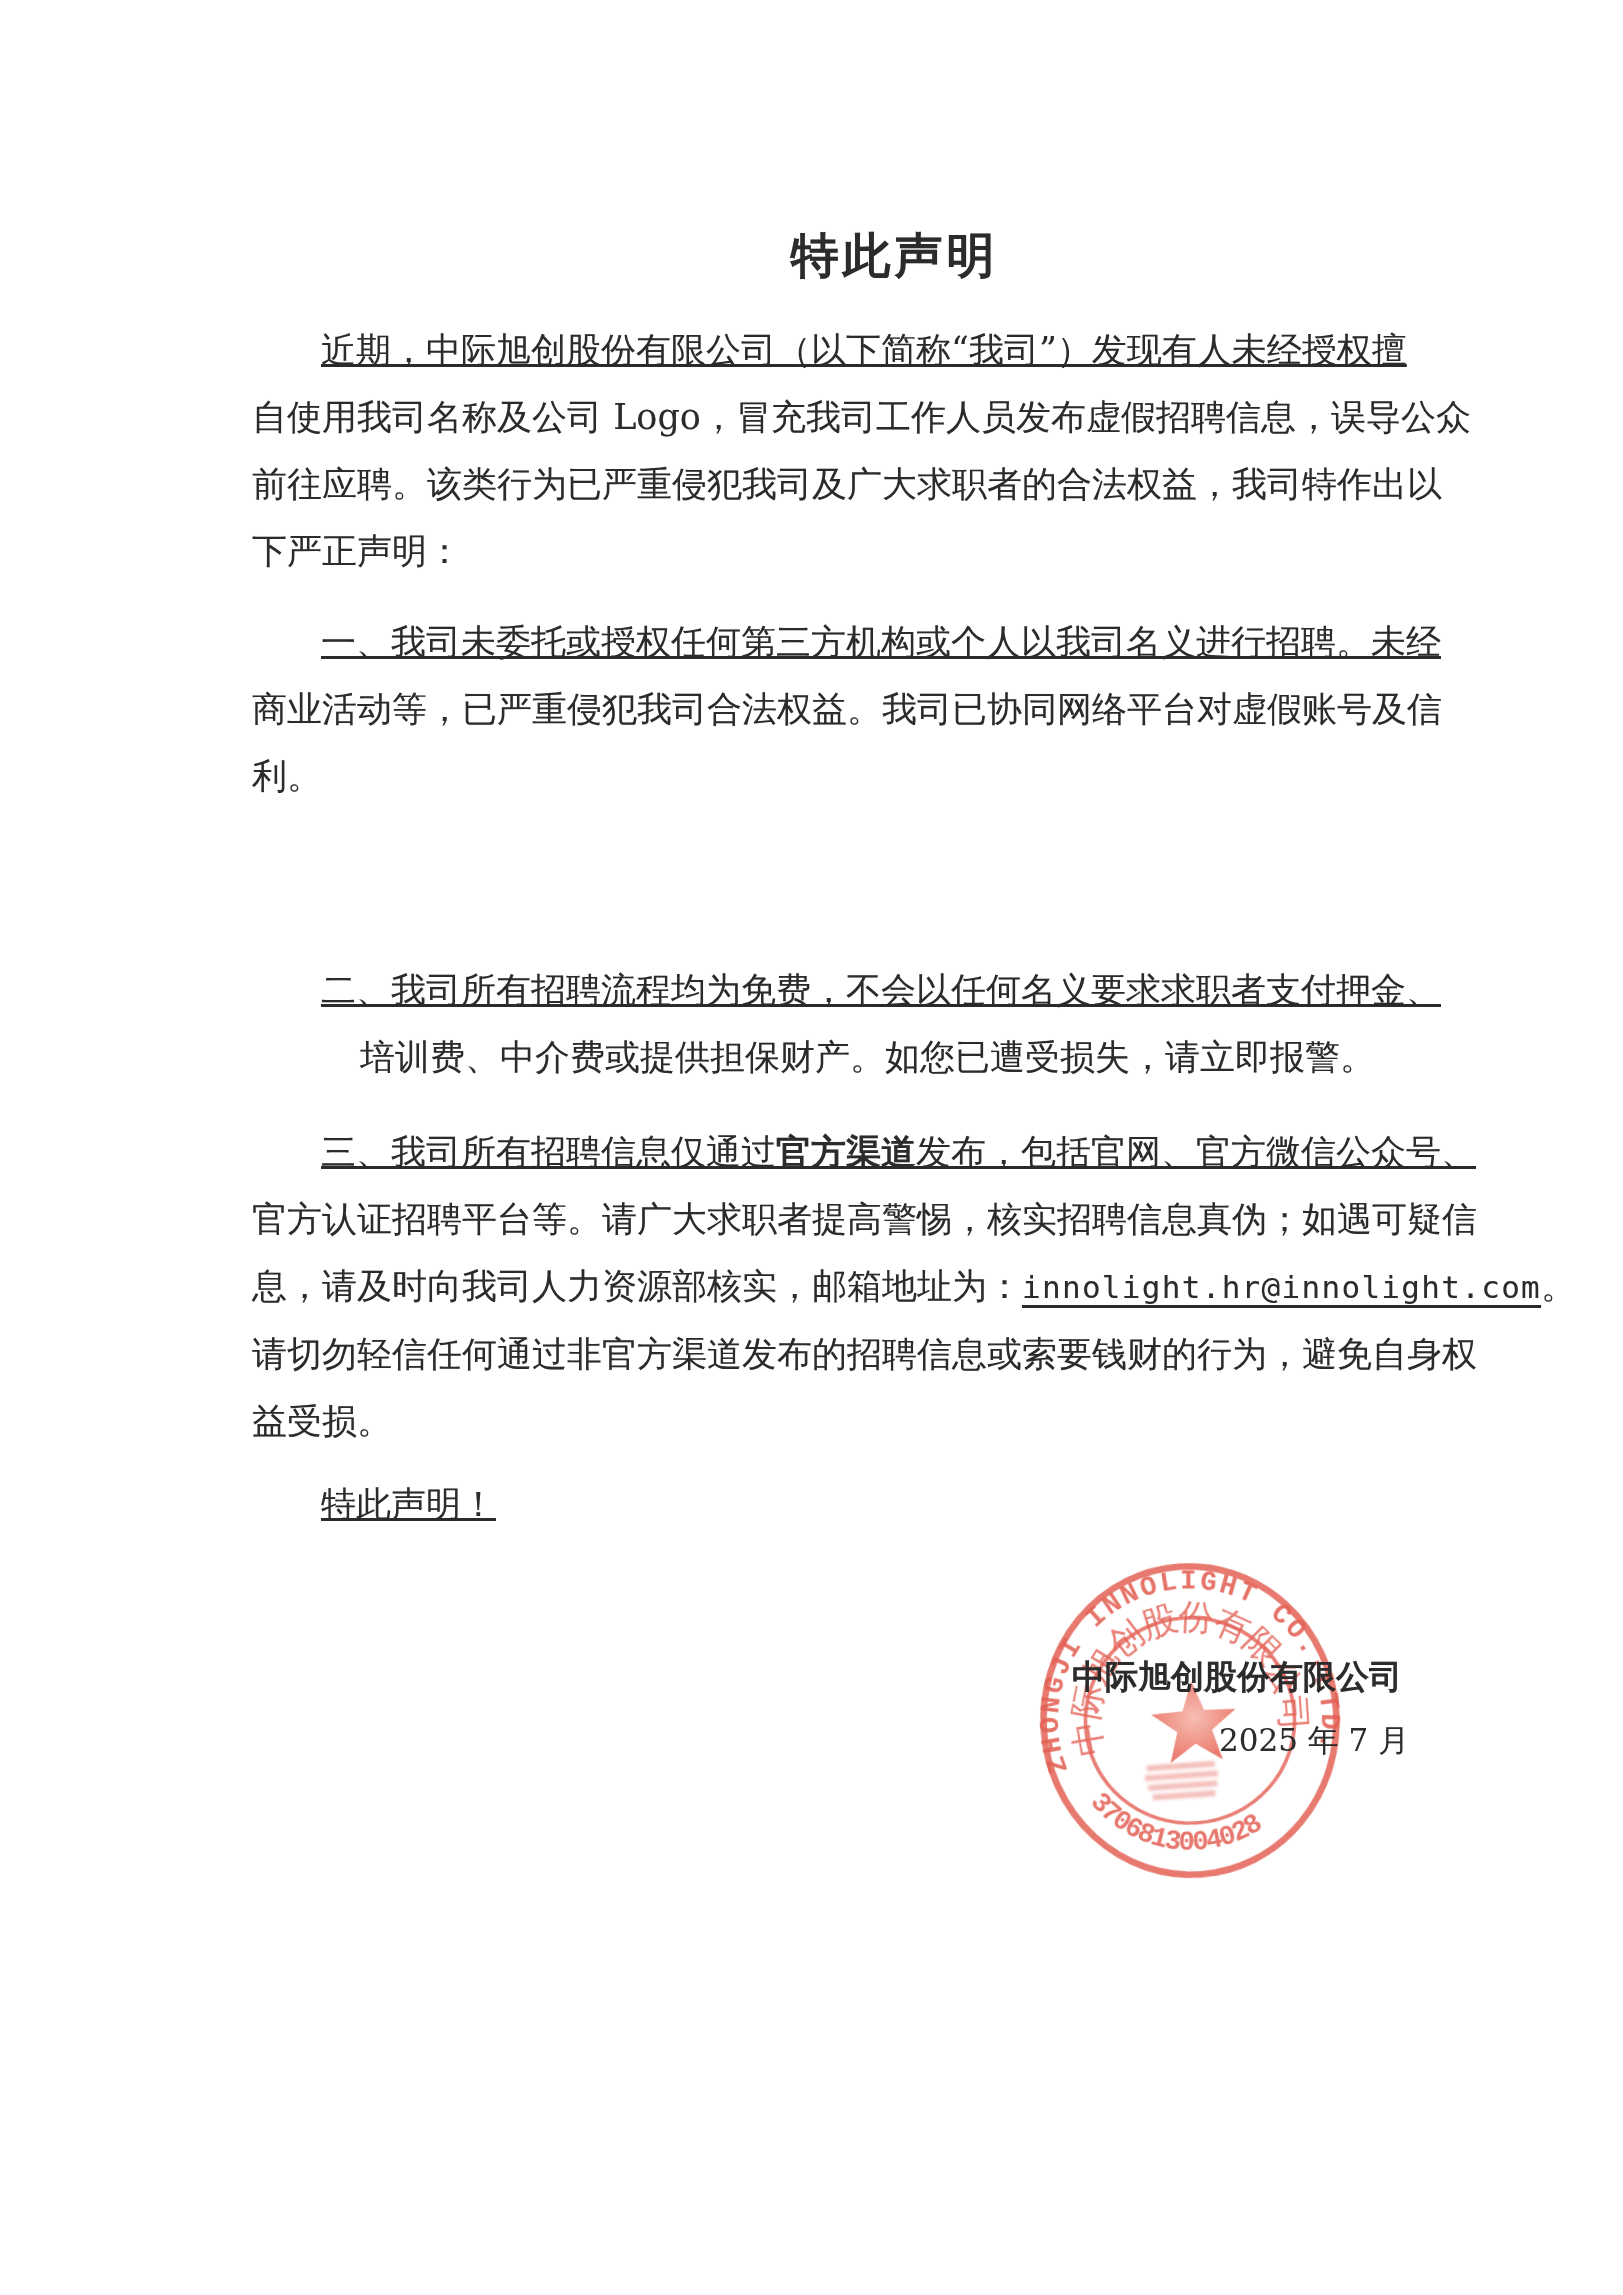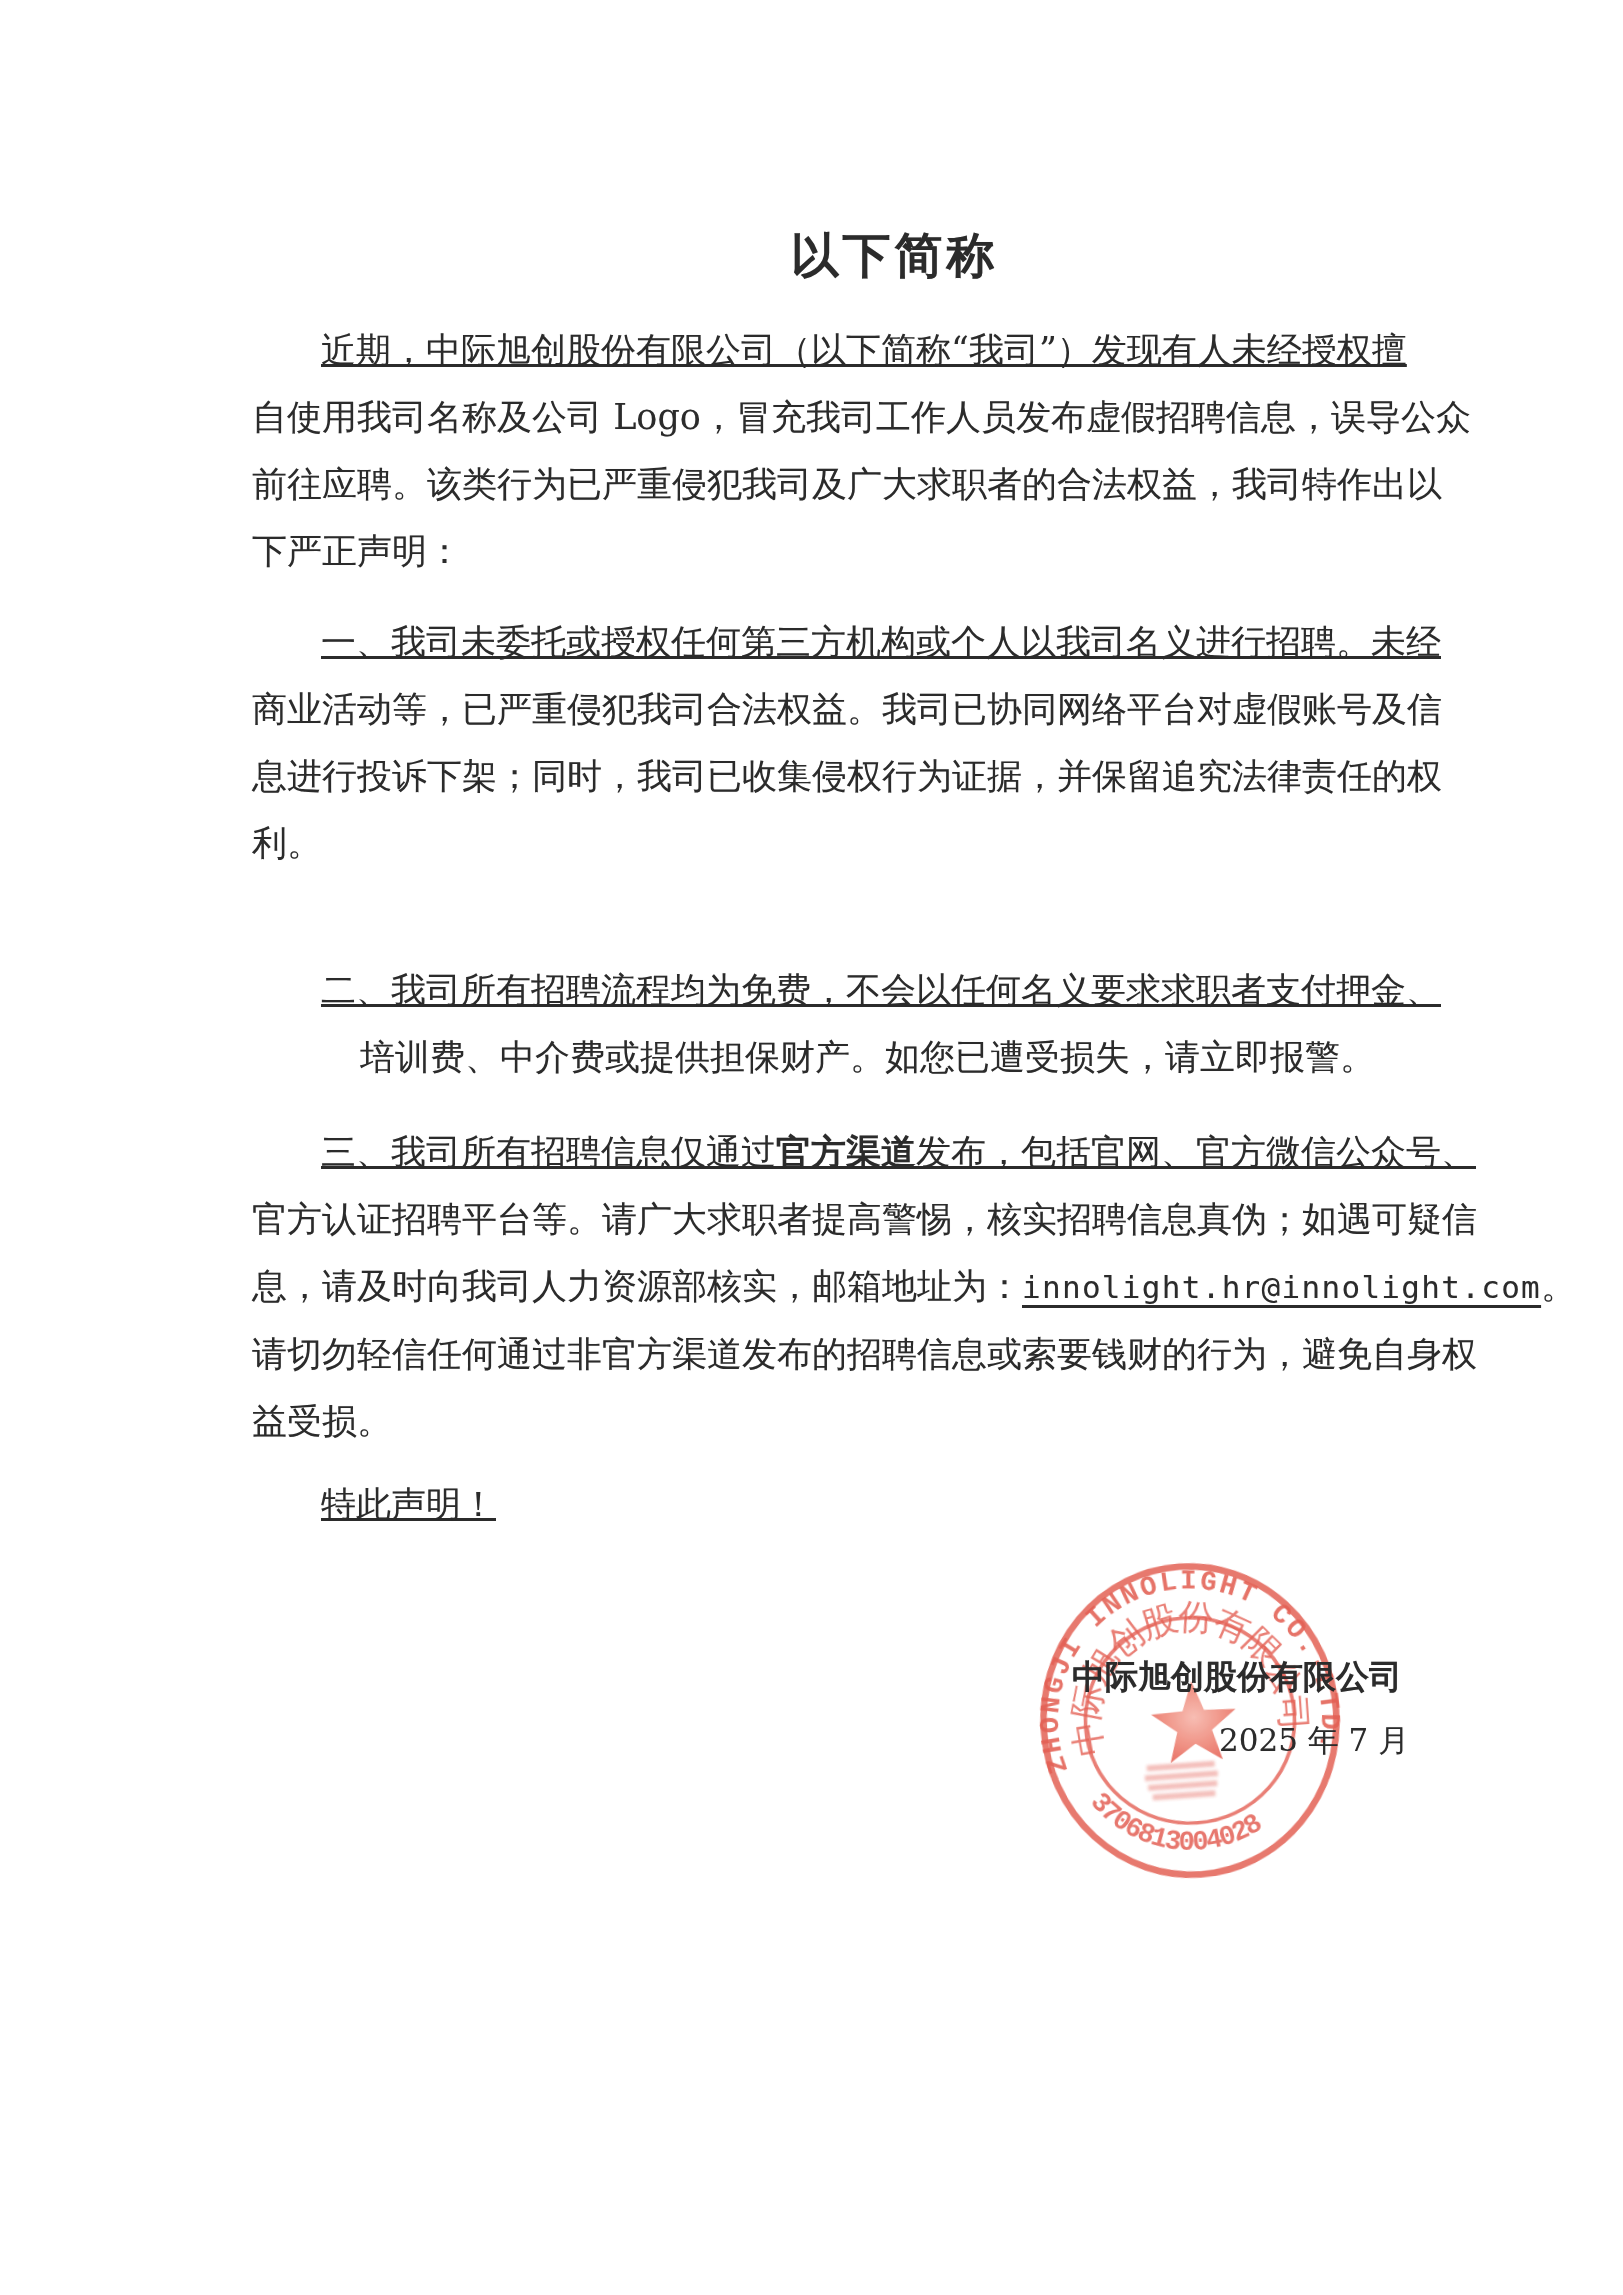--- a/index.html
+++ b/index.html
@@ -68,32 +68,31 @@
     z-index: 2;
     opacity: 0.92;
   }
   .seal svg { width: 100%; height: 100%; }
 </style>
 </head>
 <body>
 
 <div class="page">
 
-  <div class="doc-title">以下简称</div>
+  <div class="doc-title">特此声明</div>
 
   <div class="para p-intro">
       <div class="ln"><span>近期，中际旭创股份有限公司（以下简称“我司”）发现有人未经授权擅</span></div>
       <div class="ln"><span>自使用我司名称及公司 Logo，冒充我司工作人员发布虚假招聘信息，误导公众</span></div>
       <div class="ln"><span>前往应聘。该类行为已严重侵犯我司及广大求职者的合法权益，我司特作出以</span></div>
       <div class="ln"><span>下严正声明：</span></div>
     </div>
   <div class="para p-item1">
       <div class="ln"><span>一、我司未委托或授权任何第三方机构或个人以我司名义进行招聘。未经</span></div>
       <div class="ln"><span>商业活动等，已严重侵犯我司合法权益。我司已协同网络平台对虚假账号及信</span></div>
-      <div class="ln"><span>息进行投诉下架；同时，我司已收集侵权行为证据，并保留追究法律责任的权</span></div>
       <div class="ln"><span>利。</span></div>
     </div>
   <div class="para p-item2">
       <div class="ln"><span>二、我司所有招聘流程均为免费，不会以任何名义要求求职者支付押金、</span></div>
       <div class="ln"><span>培训费、中介费或提供担保财产。如您已遭受损失，请立即报警。</span></div>
     </div>
   <div class="para p-item3">
       <div class="ln"><span>三、我司所有招聘信息仅通过</span><span class="seg-b">官方渠道</span><span>发布，包括官网、官方微信公众号、</span></div>
       <div class="ln"><span>官方认证招聘平台等。请广大求职者提高警惕，核实招聘信息真伪；如遇可疑信</span></div>
       <div class="ln"><span>息，请及时向我司人力资源部核实，邮箱地址为：</span><span class="seg-email">innolight.hr@innolight.com</span><span>。</span></div>

